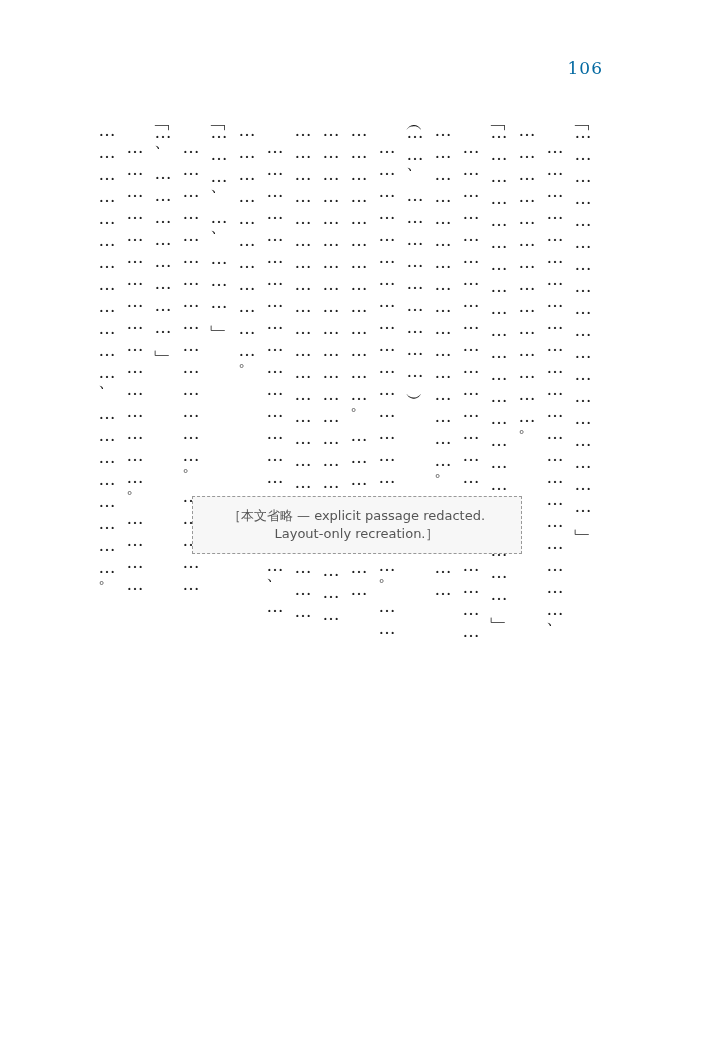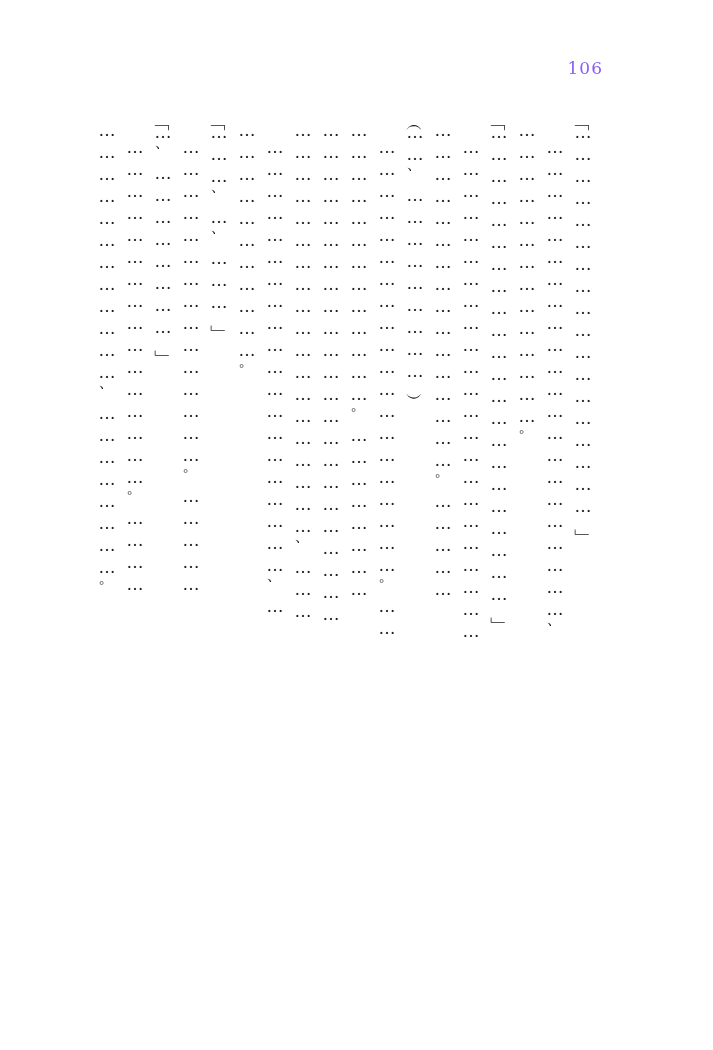--- a/index.html
+++ b/index.html
@@ -15,21 +15,21 @@
     font-family: "DejaVu Serif", serif;
     color: #1a1a1a;
     overflow: hidden;
   }
   .page-number {
     position: absolute;
     top: 58px;
     right: 110px;
     font-size: 17px;
     letter-spacing: 1px;
-    color: #8b5cf6;
+    color: #0369a1;
     font-family: "DejaVu Serif", serif;
   }
   .text-block {
     position: absolute;
     top: 120px;
     right: 118px;
     height: 850px;
     width: 480px;
     writing-mode: vertical-rl;
     text-orientation: upright;
@@ -81,13 +81,14 @@
       <div class="line">…………………………………………………、………</div>
       <div class="line indent">……………………………………………………、…</div>
       <div class="line">……………………………。</div>
       <div class="line">「………、…、………」</div>
       <div class="line indent">………………………………………。……………</div>
       <div class="line">「…、……………………」</div>
       <div class="line indent">…………………………………………。…………</div>
       <div class="line">………………………………、……………………。</div>
     </div>
 
+  <div class="redaction-note">［本文省略 — explicit passage redacted. Layout-only recreation.］</div>
 </div>
 
 </body></html>

